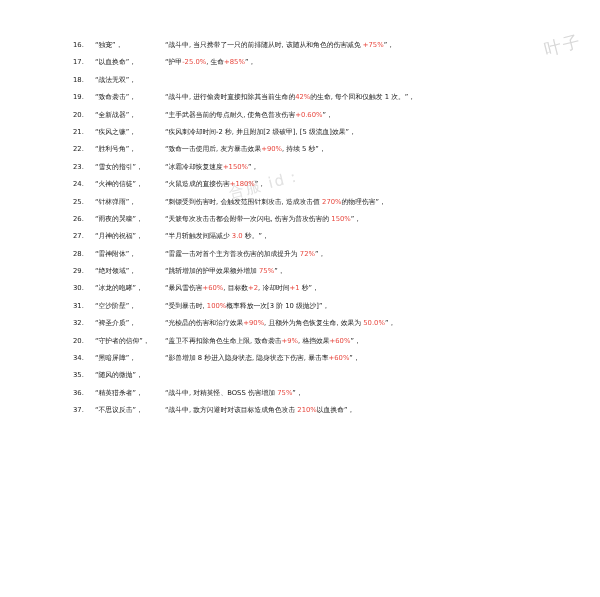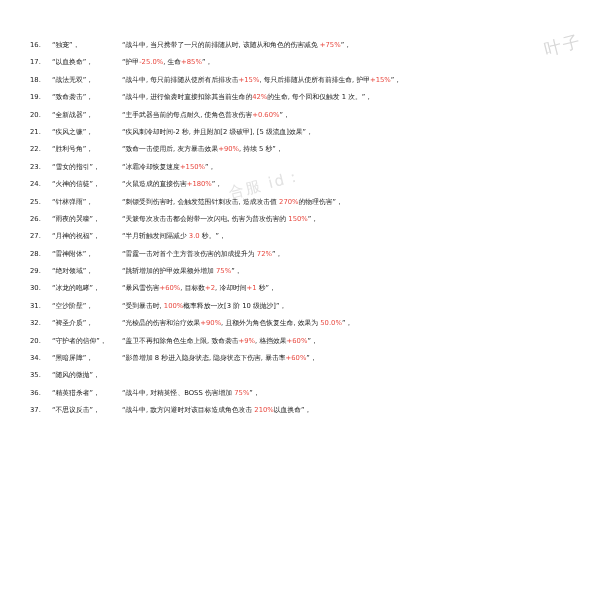--- a/index.html
+++ b/index.html
@@ -48,20 +48,21 @@
   .list {
     position: relative;
     z-index: 2;
   }
   .row {
     display: flex;
     align-items: flex-end;
     margin-bottom: 7.4px;
     font-size: 6.8px;
     line-height: 10px;
+    margin-left: 43px;
   }
   .idx {
     width: 22px;
     flex: 0 0 22px;
     text-align: left;
     color: #1a1a1a;
     font-size: 6.8px;
   }
   .name {
     flex: 0 0 70px;
@@ -96,21 +97,20 @@
         <span class="desc"><span>“战斗中, 当只携带了一只的前排随从时, 该随从和角色的伤害减免 </span><span class="hl">+75%</span><span>”，</span></span>
       </div>
       <div class="row">
         <span class="idx">17.</span>
         <span class="name">“以血换命”，</span>
         <span class="desc"><span>“护甲</span><span class="hl">-25.0%</span><span>, 生命</span><span class="hl">+85%</span><span>”，</span></span>
       </div>
       <div class="row">
         <span class="idx">18.</span>
         <span class="name">“战法无双”，</span>
-        <span class="desc"><span>“战斗中, 每只前排随从使所有后排攻击</span><span class="hl">+15%</span><span>, 每只后排随从使所有前排生命, 护甲</span><span class="hl">+15%</span><span>”，</span></span>
       </div>
       <div class="row">
         <span class="idx">19.</span>
         <span class="name">“致命袭击”，</span>
         <span class="desc"><span>“战斗中, 进行偷袭时直接扣除其当前生命的</span><span class="hl">42%</span><span>的生命, 每个回和仅触发 1 次。”，</span></span>
       </div>
       <div class="row">
         <span class="idx">20.</span>
         <span class="name">“全新战器”，</span>
         <span class="desc"><span>“主手武器当前的每点耐久, 使角色普攻伤害</span><span class="hl">+0.60%</span><span>”，</span></span>

